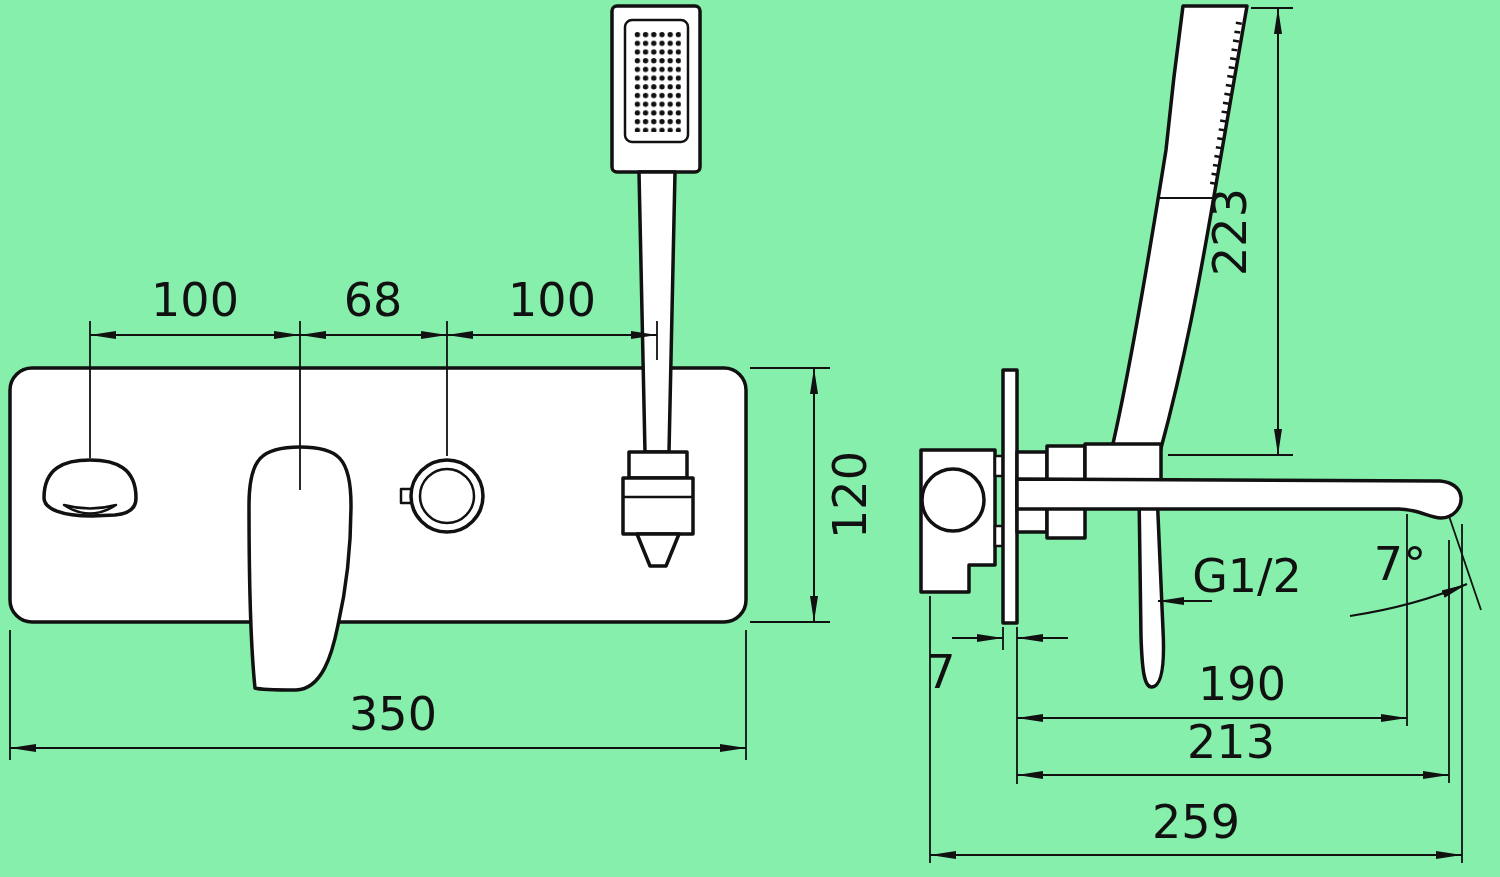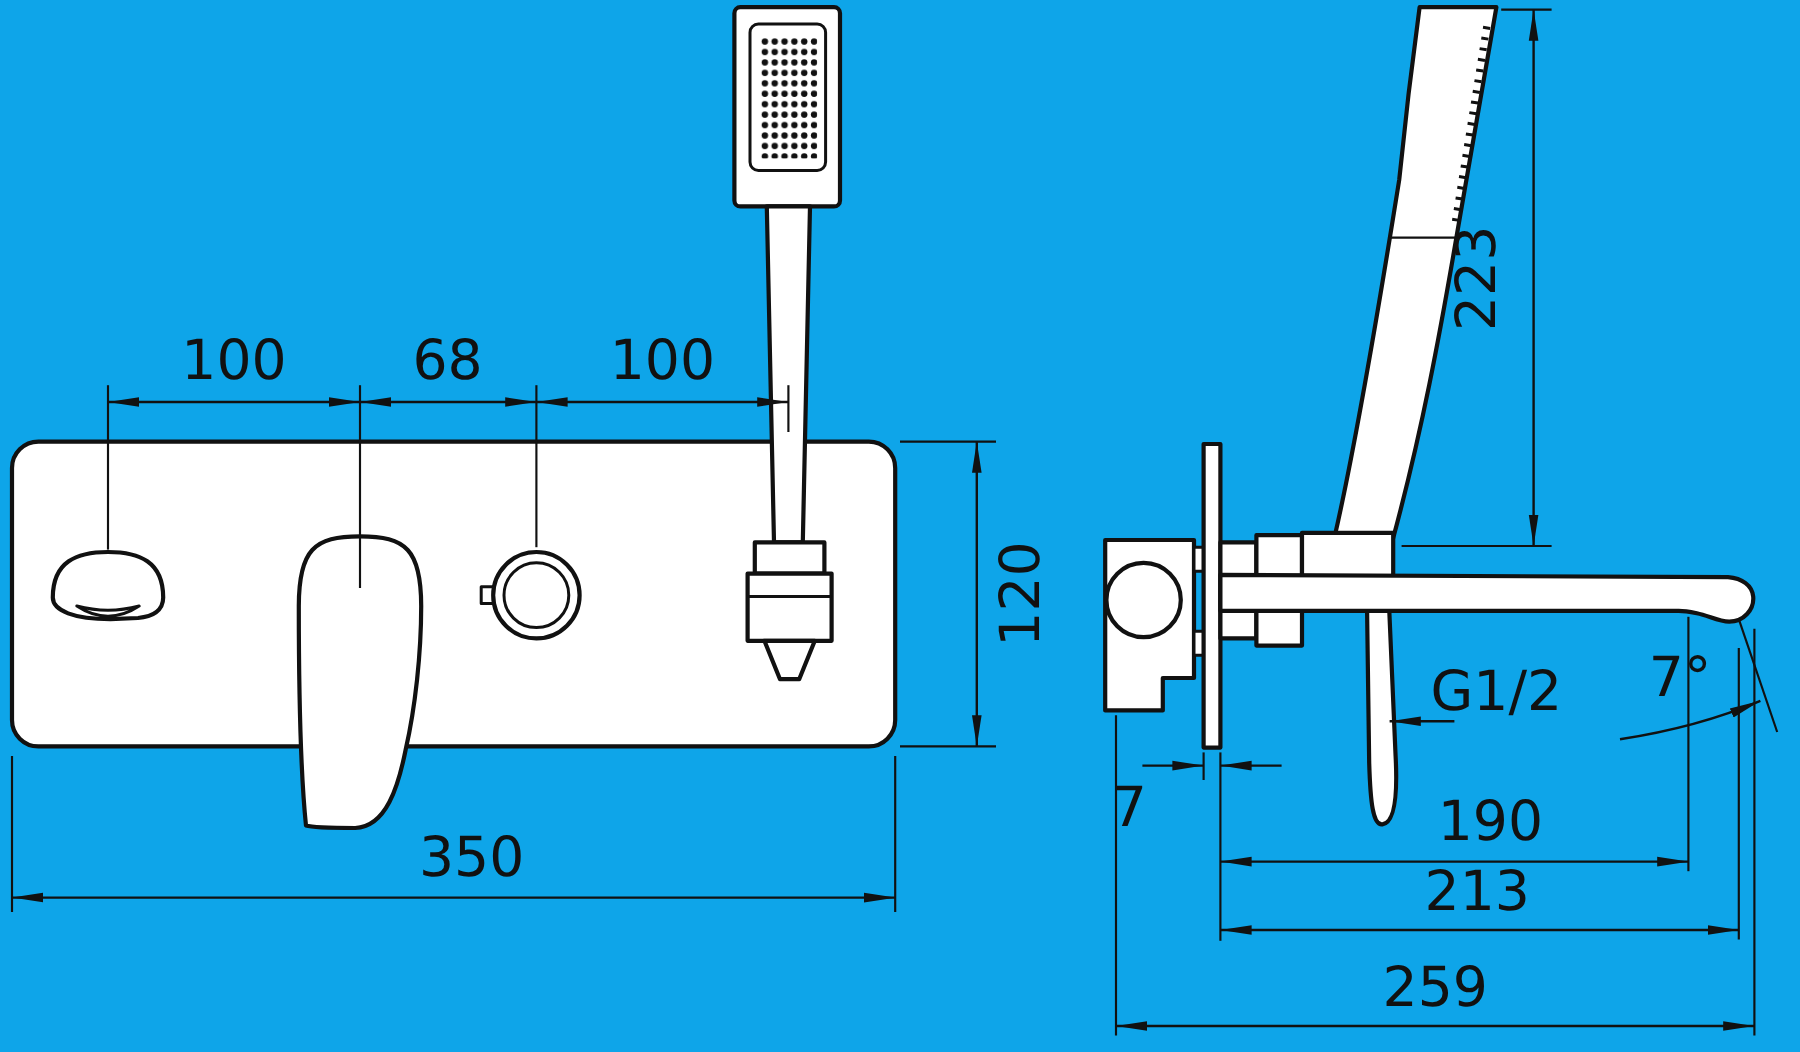--- a/index.html
+++ b/index.html
@@ -1,16 +1,16 @@
 <!DOCTYPE html>
 <html><head>
 <meta charset="utf-8">
 <style>
   html,body { margin:0; padding:0; background:#ffffff; }
-  .canvas { width:1500px; height:877px; background:#0ea5e9; position:relative; overflow:hidden; }
+  .canvas { width:1500px; height:877px; background:#86efac; position:relative; overflow:hidden; }
   svg { display:block; }
   .o   { fill:#ffffff; stroke:#111111; stroke-width:3.5; stroke-linejoin:round; }
   .t   { fill:#ffffff; stroke:#111111; stroke-width:2.5; stroke-linejoin:round; }
   .ln  { fill:none; stroke:#111111; stroke-width:2.5; }
   .dim { fill:none; stroke:#111111; stroke-width:2; }
   .ext { fill:none; stroke:#111111; stroke-width:1.8; }
   .dash{ fill:none; stroke:#111111; stroke-width:6; stroke-dasharray:2.5 6.5; }
   .dimtext { font-family:"DejaVu Sans", sans-serif; font-size:46px; fill:#111111; text-anchor:middle; }
 </style>
 </head>

